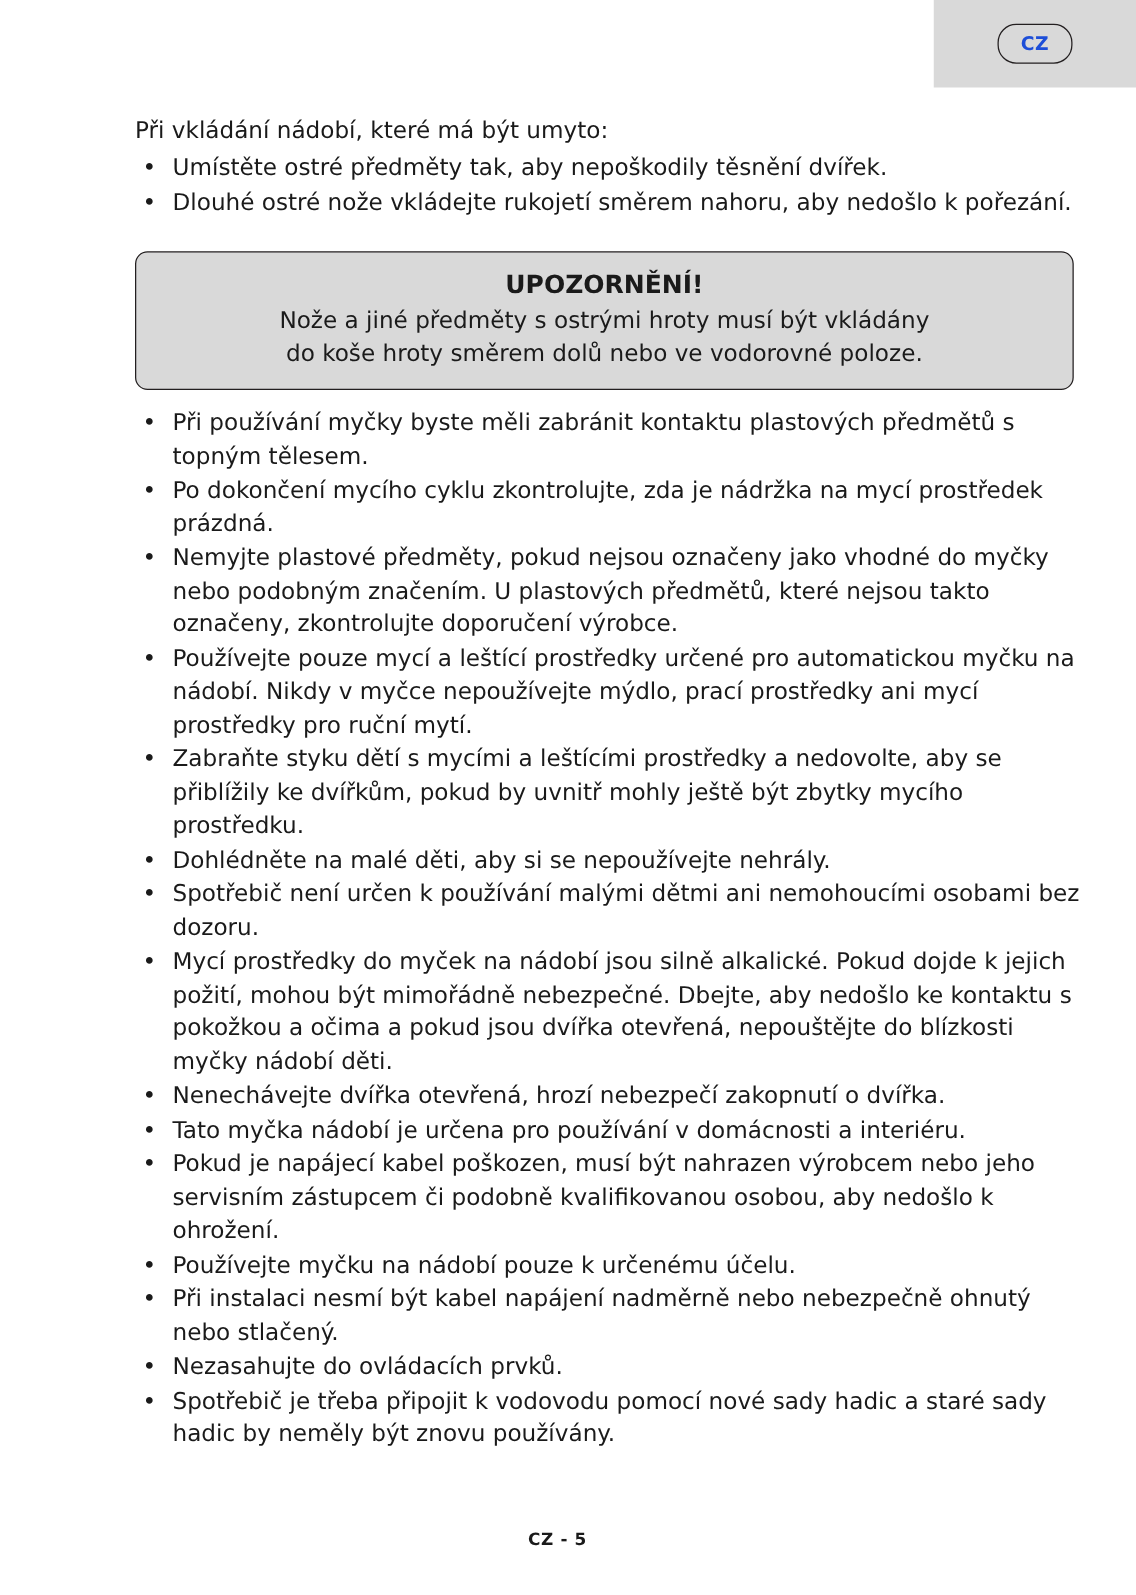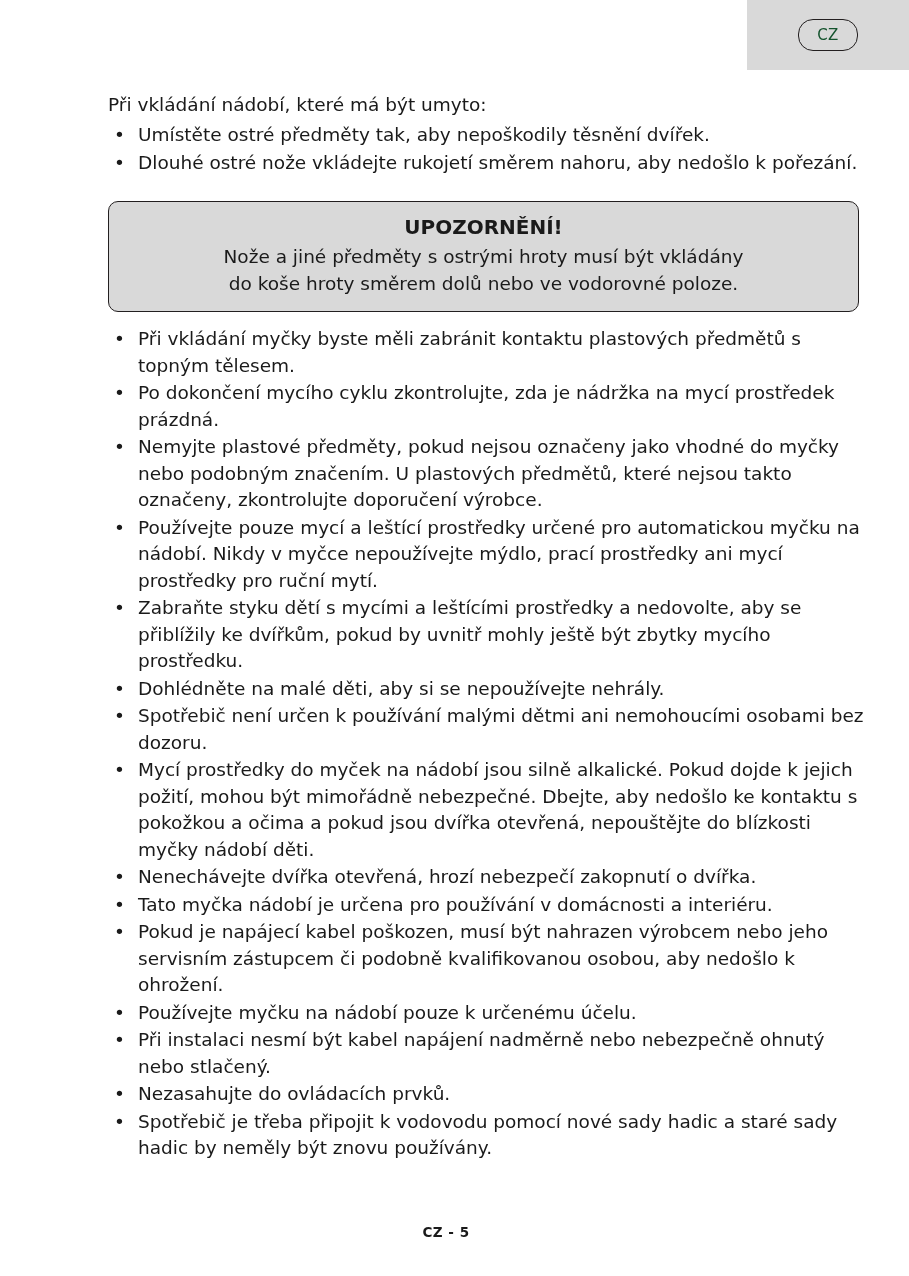--- a/index.html
+++ b/index.html
@@ -36,23 +36,23 @@
   .lang-pill {
     width: 58px;
     height: 30px;
     border: 1.5px solid #231f20;
     border-radius: 15px;
     background: #d9d9d9;
     display: flex;
     align-items: center;
     justify-content: center;
     font-size: 15px;
-    font-weight: normal;
+    font-weight: bold;
     letter-spacing: 0.5px;
-    color: #14532d;
+    color: #1d4ed8;
   }
 
   .content {
     position: absolute;
     left: 76px;
     top: 92px;
     width: 760px;
     margin-left: 32px;
   }
 
@@ -149,21 +149,21 @@
 
     <div class="warning-box">
       <div class="warning-title">UPOZORNĚNÍ!</div>
       <div class="warning-line">Nože a jiné předměty s ostrými hroty musí být vkládány</div>
       <div class="warning-line">do koše hroty směrem dolů nebo ve vodorovné poloze.</div>
     </div>
 
     <ul class="bullets list-main">
       <li>
         <span class="bullet-dot">•</span>
-        <span>Při vkládání myčky byste měli zabránit kontaktu plastových předmětů s topným tělesem.</span>
+        <span>Při používání myčky byste měli zabránit kontaktu plastových předmětů s topným tělesem.</span>
       </li>
       <li>
         <span class="bullet-dot">•</span>
         <span>Po dokončení mycího cyklu zkontrolujte, zda je nádržka na mycí prostředek prázdná.</span>
       </li>
       <li>
         <span class="bullet-dot">•</span>
         <span>Nemyjte plastové předměty, pokud nejsou označeny jako vhodné do myčky nebo podobným značením. U plastových předmětů, které nejsou takto označeny, zkontrolujte doporučení výrobce.</span>
       </li>
       <li>

